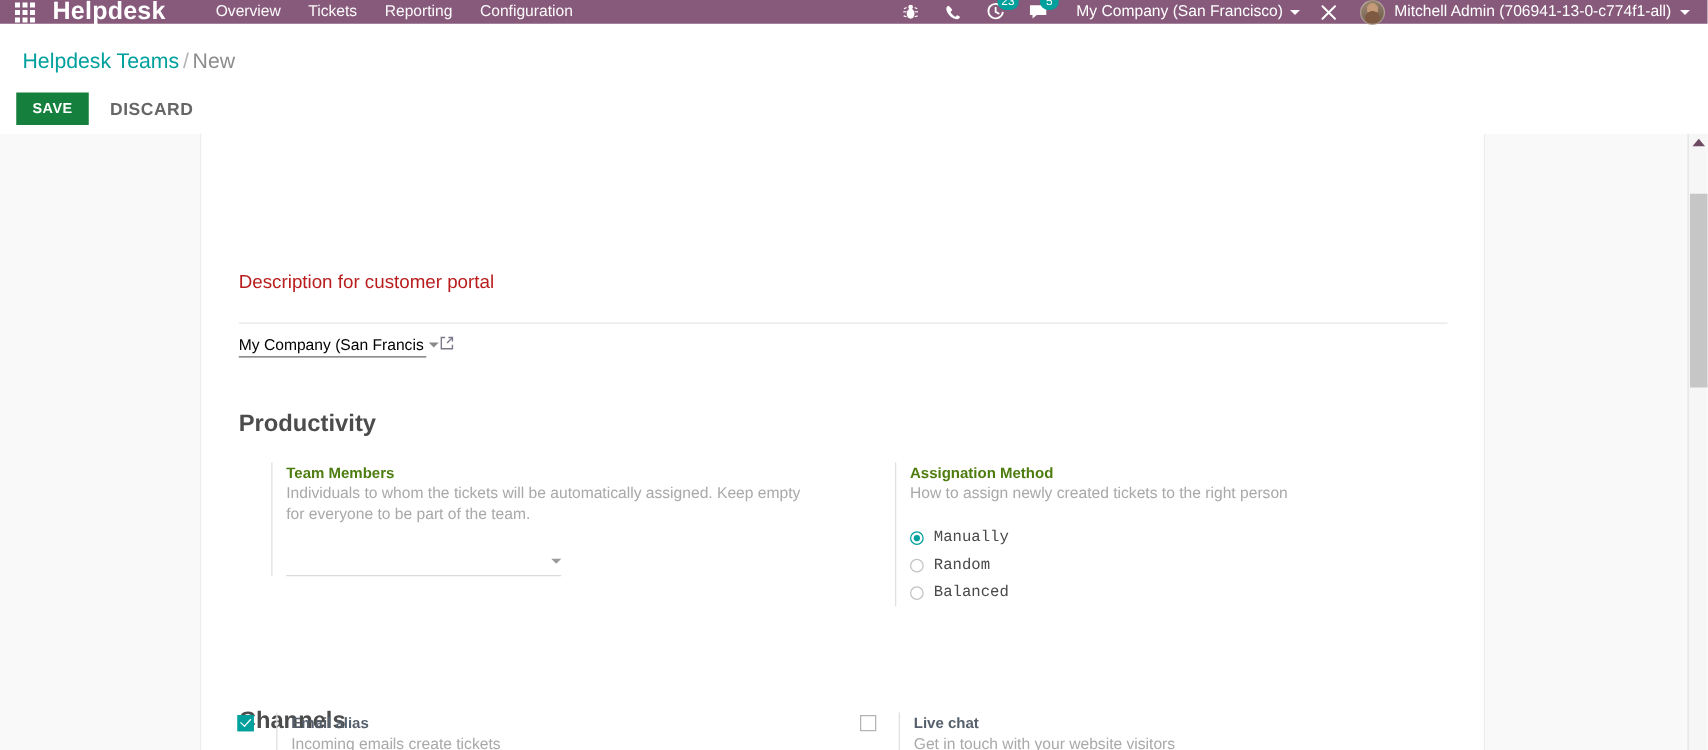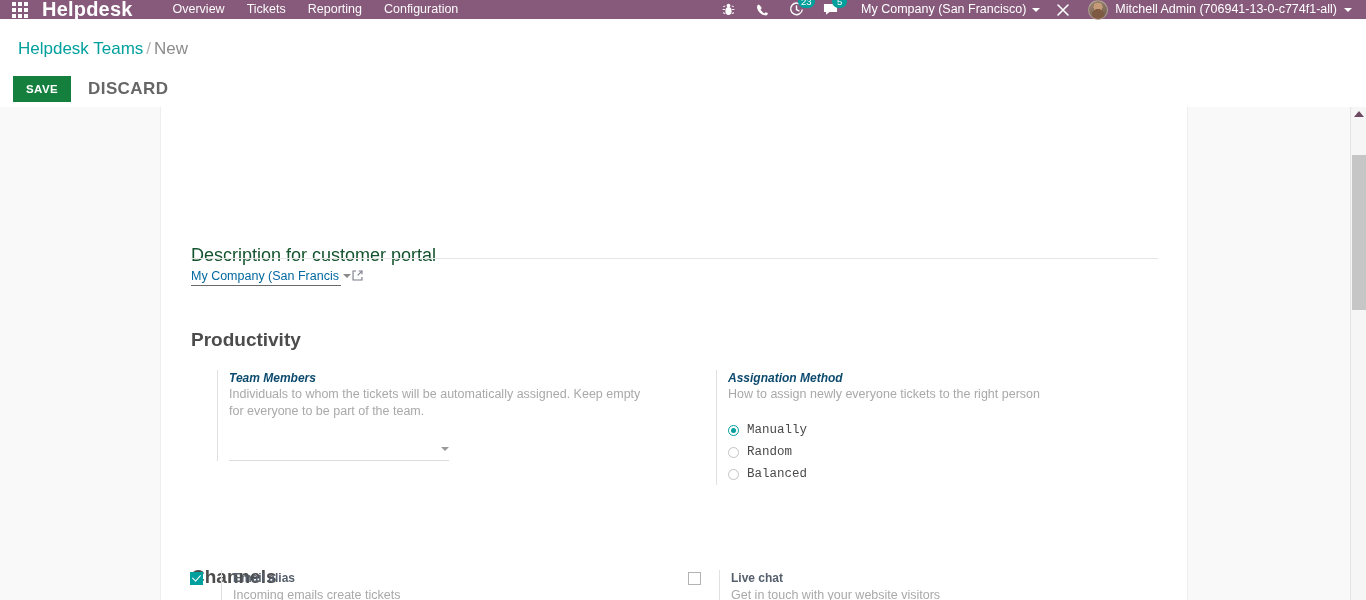--- a/index.html
+++ b/index.html
@@ -96,21 +96,21 @@
   .breadcrumb .cur { color: #8c8c8c; }
   .btn-row { position: absolute; left: 13px; top: 43px; display: flex; align-items: center; gap: 6px; }
   .btn-save {
     background: #15803d; color: #fff; border: none;
     font-size: 11.5px; font-weight: bold; letter-spacing: .4px;
     padding: 7px 13px; cursor: pointer; font-family: inherit;
     text-transform: uppercase;
   }
   .btn-discard {
     background: transparent; color: #666666; border: none;
-    font-size: 17px; font-weight: bold; letter-spacing: .4px;
+    font-size: 14px; font-weight: bold; letter-spacing: .4px;
     padding: 7px 11px; cursor: pointer; font-family: inherit;
     text-transform: uppercase;
   }
 
   
   .content {
     position: absolute; top: 107px; left: 0;
     width: 1350px; height: 493px;
     background: #f9f9f9;
     overflow: hidden;
@@ -119,56 +119,56 @@
     position: absolute; left: 160px; top: 0;
     width: 1028px; min-height: 493px;
     background: #ffffff;
     border-left: 1px solid #ededed;
     border-right: 1px solid #ededed;
     padding: 0 30px;
   }
 
   .desc-placeholder {
     position: absolute; left: 191px; top: 110px;
-    font-size: 18px; color: #14532d; margin-top: 28px;
+    font-size: 15px; color: #b91c1c;
   }
   .desc-underline {
     position: absolute; left: 191px; top: 151px;
     width: 967px; height: 1px; background: #e6e6e6;
   }
 
   .company-field {
     position: absolute; left: 191px; top: 161px;
     display: flex; align-items: center; gap: 10px;
   }
   .company-input {
     position: relative; display: flex; align-items: center;
     border-bottom: 1px solid #6a6a6a; padding-bottom: 2px;
     width: 150px; justify-content: space-between;
   }
-  .company-input span { font-size: 12.5px; color: #0369a1; white-space: nowrap; }
+  .company-input span { font-size: 12.5px; color: #000000; white-space: nowrap; }
   .company-input .cdn {
     width: 0; height: 0; border-left: 4px solid transparent;
     border-right: 4px solid transparent; border-top: 4px solid #8a8a8a;
     margin-left: 4px;
   }
   .ext-link { cursor: pointer; display: block; }
 
   .section-title {
     position: absolute; font-size: 19px; color: #4c4c4c; font-weight: bold;
   }
   #prod-title { left: 191px; top: 222px; }
   #chan-title { left: 191px; top: 419px; margin-top: 40px; }
 
   .group {
     position: absolute;
     border-left: 1px solid #e0e0e0;
     padding-left: 11px;
   }
-  .g-label { font-size: 12px; font-weight: bold; color: #0c4a6e; line-height: 16px; font-style: italic; }
+  .g-label { font-size: 12px; font-weight: bold; color: #4d7c0f; line-height: 16px; }
   .g-help { font-size: 12.5px; color: #a9a9a9; line-height: 17px; }
 
   #grp-team { left: 217px; top: 263px; width: 430px; }
   #grp-assign { left: 716px; top: 263px; width: 420px; }
 
   .members-input {
     margin-top: 19px; width: 220px; border-bottom: 1px solid #dcdcdc;
     height: 22px; position: relative; cursor: text;
   }
   .members-input .cdn {
@@ -341,21 +341,21 @@
   <div class="group" id="grp-team">
     <div class="g-label">Team Members</div>
     <div class="g-help">Individuals to whom the tickets will be automatically assigned. Keep empty for everyone to be part of the team.</div>
     <div class="members-input">
       <i class="cdn"></i>
     </div>
   </div>
 
   <div class="group" id="grp-assign">
     <div class="g-label">Assignation Method</div>
-    <div class="g-help">How to assign newly everyone tickets to the right person</div>
+    <div class="g-help">How to assign newly created tickets to the right person</div>
     <div class="radio-list">
       <label class="radio-row">
         <span class="radio on"></span>
         <span class="radio-label">Manually</span>
       </label>
       <label class="radio-row">
         <span class="radio"></span>
         <span class="radio-label">Random</span>
       </label>
       <label class="radio-row">

